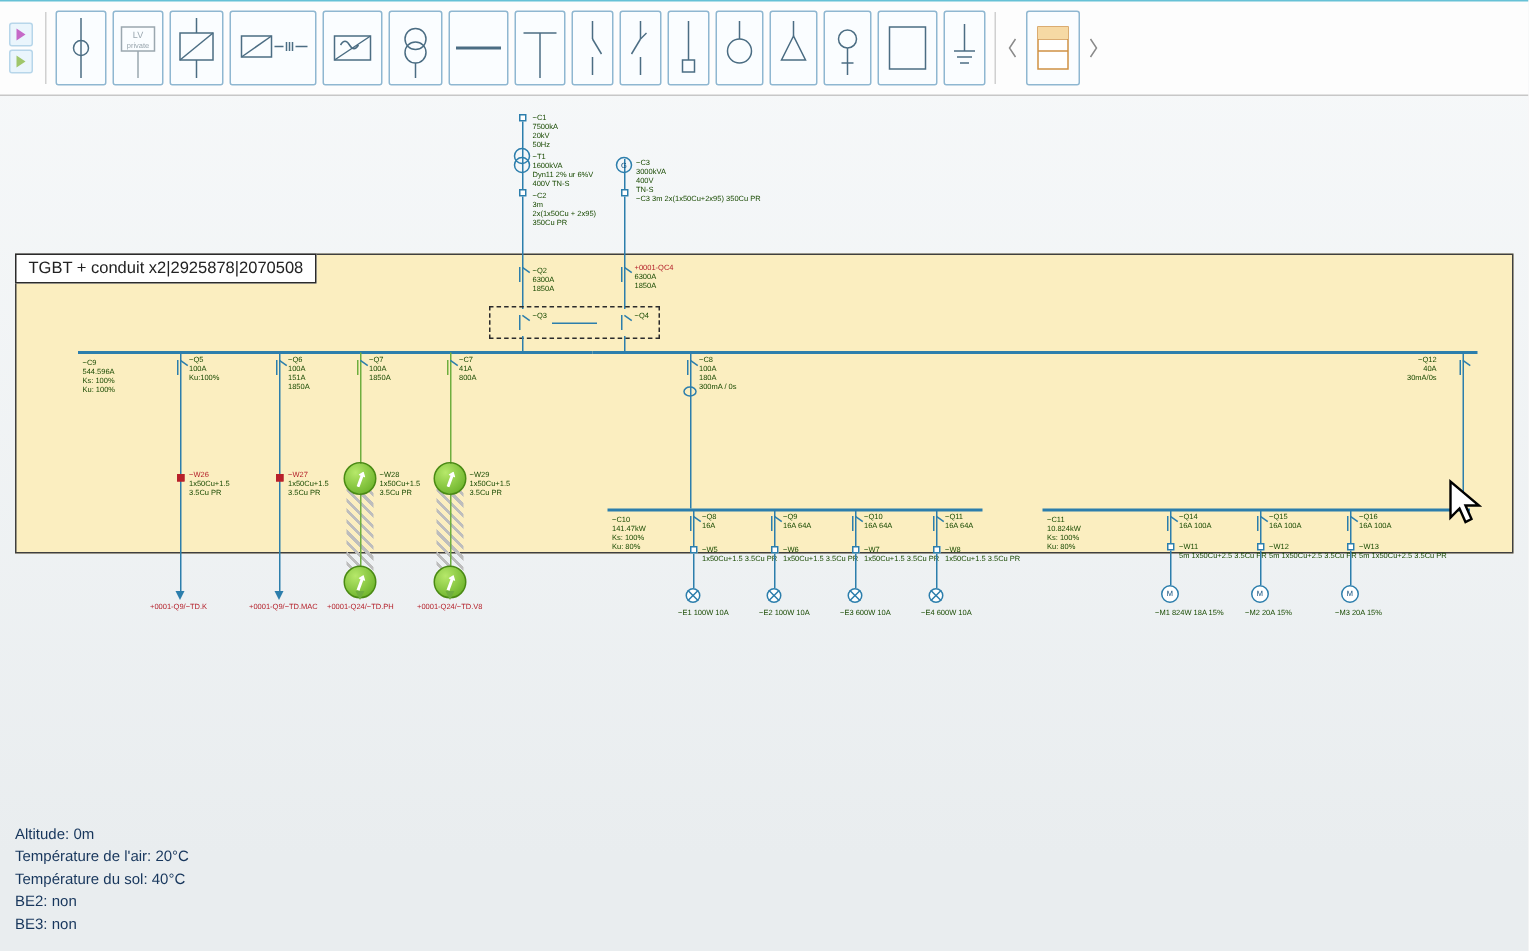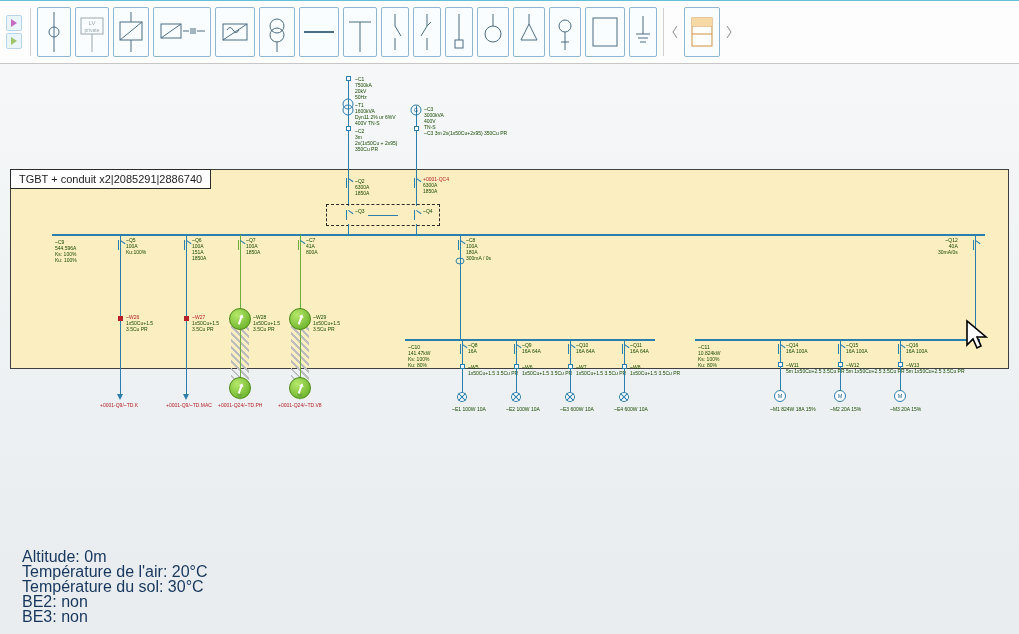--- a/index.html
+++ b/index.html
@@ -26,21 +26,21 @@
   .arrow{position:absolute;width:0;height:0;border-left:3px solid transparent;border-right:3px solid transparent;border-top:6px solid #2c7eac;}
   .arrowg{position:absolute;width:0;height:0;border-left:3px solid transparent;border-right:3px solid transparent;border-top:6px solid #6fae3e;}
   .pin{position:absolute;width:22px;height:22px;border-radius:50%;background:radial-gradient(circle at 35% 30%,#b6e86a,#5ea81d);border:1px solid #4a8a14;display:flex;align-items:center;justify-content:center;}
   .pin:after{content:"";width:5px;height:11px;background:#fff;clip-path:polygon(50% 0,100% 30%,70% 30%,70% 100%,30% 100%,30% 30%,0 30%);transform:rotate(20deg);}
   .hatch{position:absolute;background:repeating-linear-gradient(45deg,#bdbdbd 0 2px,transparent 2px 5px);}
   .load{position:absolute;width:10px;height:10px;border:1px solid #2c7eac;border-radius:50%;background:#fff;}
   .load.x:before,.load.x:after{content:"";position:absolute;left:50%;top:50%;width:1px;height:10px;background:#2c7eac;transform-origin:center;}
   .load.x:before{transform:translate(-50%,-50%) rotate(45deg);}
   .load.x:after{transform:translate(-50%,-50%) rotate(-45deg);}
   .mot{position:absolute;width:12px;height:12px;border:1px solid #2c7eac;border-radius:50%;background:#fff;font-size:5px;color:#0a4a78;line-height:11px;text-align:center;}
-  .status{position:absolute;left:22px;bottom:10px;font-size:16px;color:#17365c;line-height:15px;margin-top:32px;}
+  .status{position:absolute;left:10px;bottom:10px;font-size:10px;color:#17365c;line-height:15px;margin-top:32px;}
 </style>
 </head>
 <body>
 
 <div class="app">
 
   <div class="ribbon">
     <div class="minibtns">
       <div class="minibtn">
           <svg viewBox="0 0 10 10">
@@ -206,21 +206,21 @@
         <text x="6" y="8" font-size="5" text-anchor="middle" fill="#0a4a78">G</text>
       </svg>
     <div class="txt" style="left:424px;top:42px"><span>~C3</span>
 <span>3000kVA</span>
 <span>400V</span>
 <span>TN-S</span></div>
     <div class="sq" style="left:414px;top:62px"></div>
     <div class="txt" style="left:424px;top:66px">~C3 3m 2x(1x50Cu+2x95) 350Cu PR</div>
 
     <div class="board">
-      <div class="boardlbl">TGBT + conduit x2|2085291|2886740</div>
+      <div class="boardlbl">TGBT + conduit x2|2925878|2070508</div>
     </div>
 
     <div class="brk" style="left:346px;top:114px"></div>
     <div class="txt" style="left:355px;top:114px"><span>~Q2</span>
 <span>6300A</span>
 <span>1850A</span></div>
     <div class="wire" style="left:348px;top:104px;width:1px;height:38px"></div>
 
     <div class="brk" style="left:414px;top:114px"></div>
     <div class="txt txtR" style="left:423px;top:112px"><span>+0001-QC4</span></div>
@@ -395,18 +395,18 @@
     <div class="txt" style="left:890px;top:342px">~M3 20A 15%</div>
 
     <svg class="cursor" width="30" height="34">
       <path d="M3 2 L3 26 L9 20 L13 29 L17 27 L13 18 L22 18 Z" fill="#fff" stroke="#000" stroke-width="1.6"></path>
     </svg>
   </div>
 
   <div class="status">
     <div><span>Altitude:</span> <span>0m</span></div>
     <div><span>Température de l'air:</span> <span>20°C</span></div>
-    <div><span>Température du sol:</span> <span>30°C</span></div>
+    <div><span>Température du sol:</span> <span>40°C</span></div>
     <div><span>BE2:</span> <span>non</span></div>
     <div><span>BE3:</span> <span>non</span></div>
   </div>
 
 </div>
 
 </body></html>

